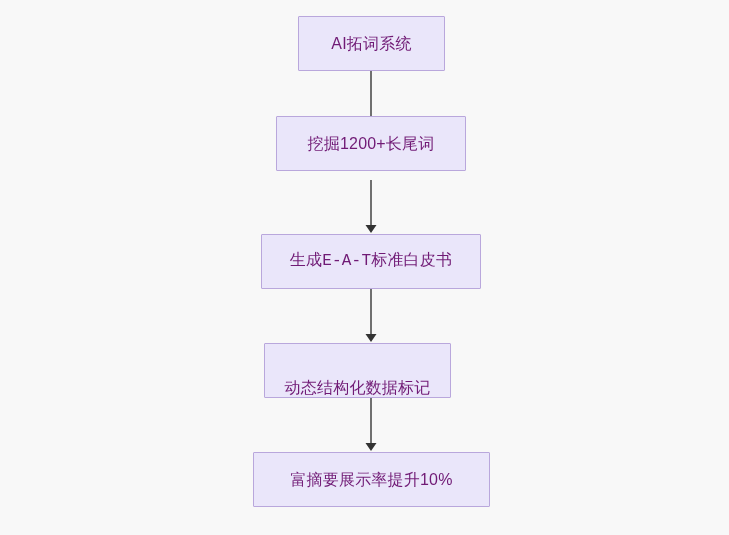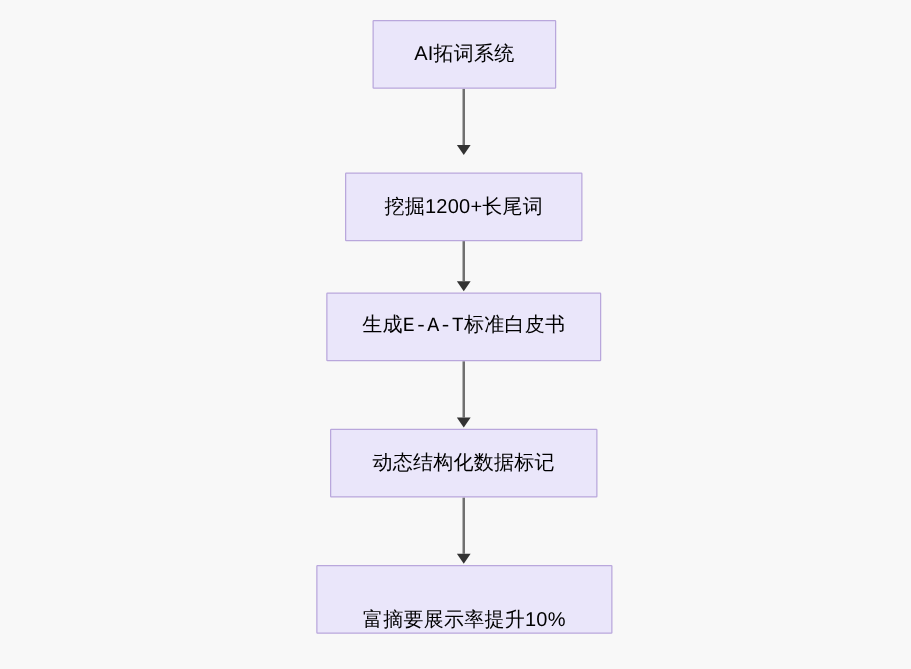--- a/index.html
+++ b/index.html
@@ -22,21 +22,21 @@
   }
   .node {
     position: absolute;
     box-sizing: border-box;
     background: #eae6fa;
     border: 1.6px solid #b9a7dc;
     border-radius: 1px;
     display: flex;
     align-items: center;
     justify-content: center;
-    color: #000000;
+    color: #701a75;
     font-size: 16px;
     line-height: 1.2;
     letter-spacing: 0.2px;
     white-space: nowrap;
     user-select: none;
   }
   .node-label {
     display: block;
     text-align: center;
   }
@@ -79,29 +79,29 @@
     <svg width="20" height="54" viewBox="0 0 20 54" aria-hidden="true">
       <line x1="10" y1="0" x2="10" y2="45" stroke="#707070" stroke-width="2"></line>
       <polygon points="4.5,45 15.5,45 10,53" fill="#333333"></polygon>
     </svg>
   </div>
 
   <div class="node" style="left:298px; top:16px; width:147px; height:55px;">
     <span class="node-label">AI拓词系统</span>
   </div>
 
-  <div class="node" style="left:276px; top:138px; width:190px; height:55px;">
+  <div class="node" style="left:276px; top:116px; width:190px; height:55px;">
     <span class="node-label">挖掘1200+长尾词</span>
   </div>
 
   <div class="node" style="left:261px; top:234px; width:220px; height:55px;font-family:Liberation Mono, monospace;">
     <span class="node-label">生成E-A-T标准白皮书</span>
   </div>
 
-  <div class="node" style="left:264px; top:343px; width:214px; height:55px;">
+  <div class="node" style="left:264px; top:343px; width:187px; height:55px;align-items:flex-end;">
     <span class="node-label">动态结构化数据标记</span>
   </div>
 
-  <div class="node" style="left:253px; top:452px; width:237px; height:55px;align-items:flex-end;">
+  <div class="node" style="left:253px; top:452px; width:237px; height:55px;">
     <span class="node-label">富摘要展示率提升10%</span>
   </div>
 
 </div>
 
 </body></html>

